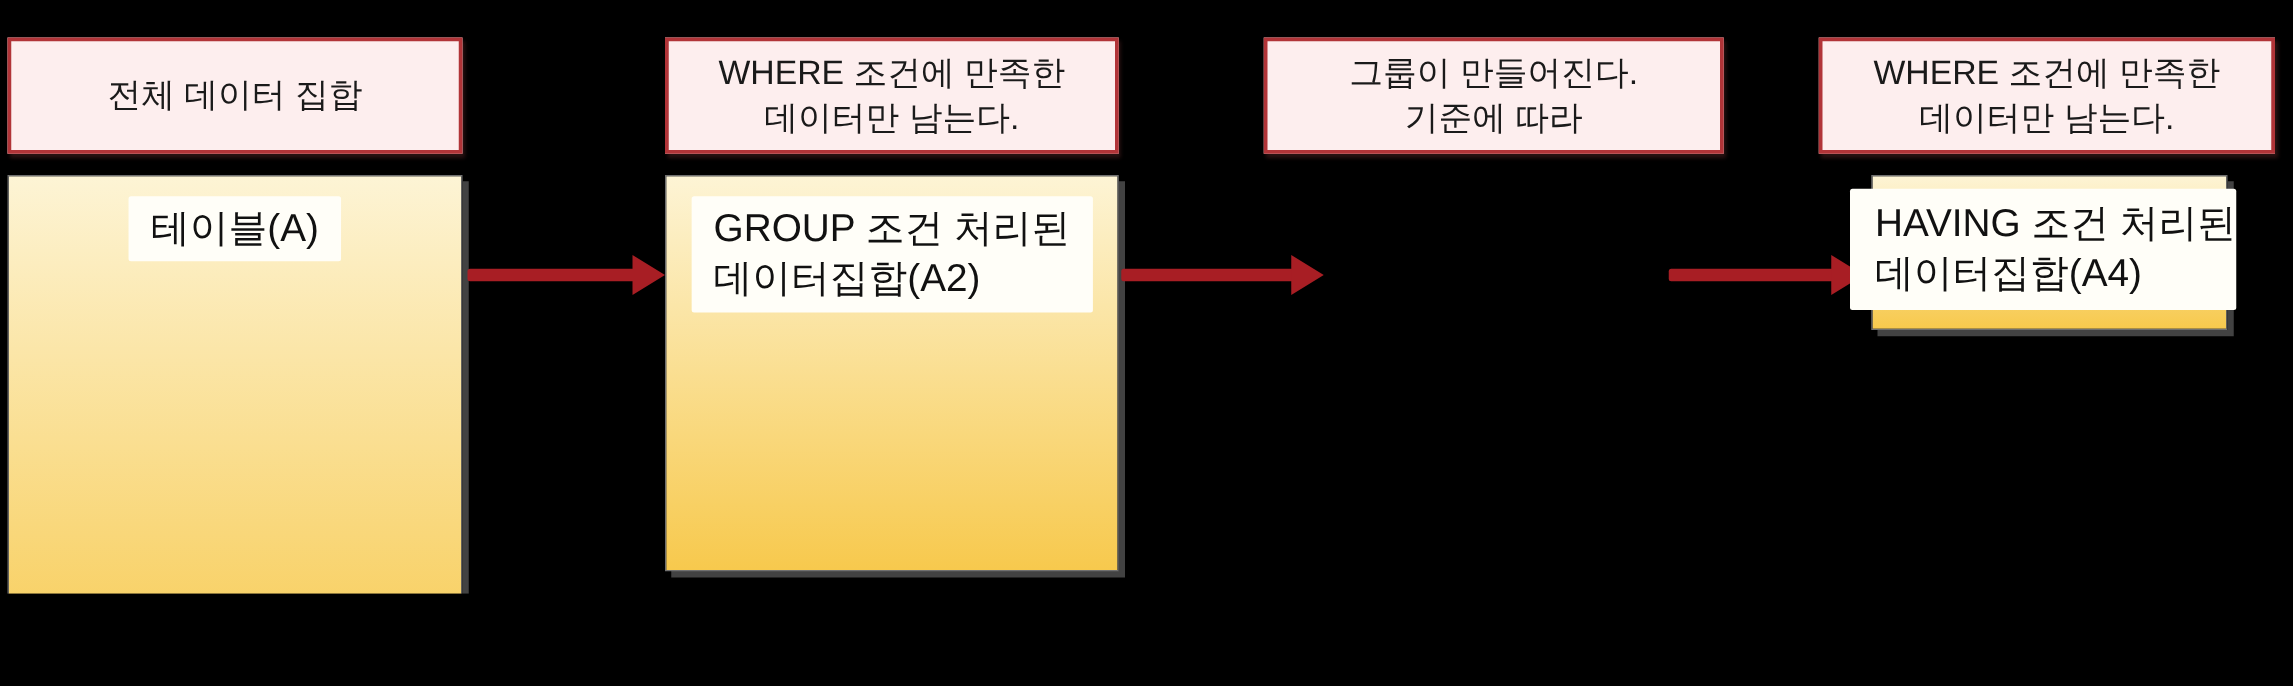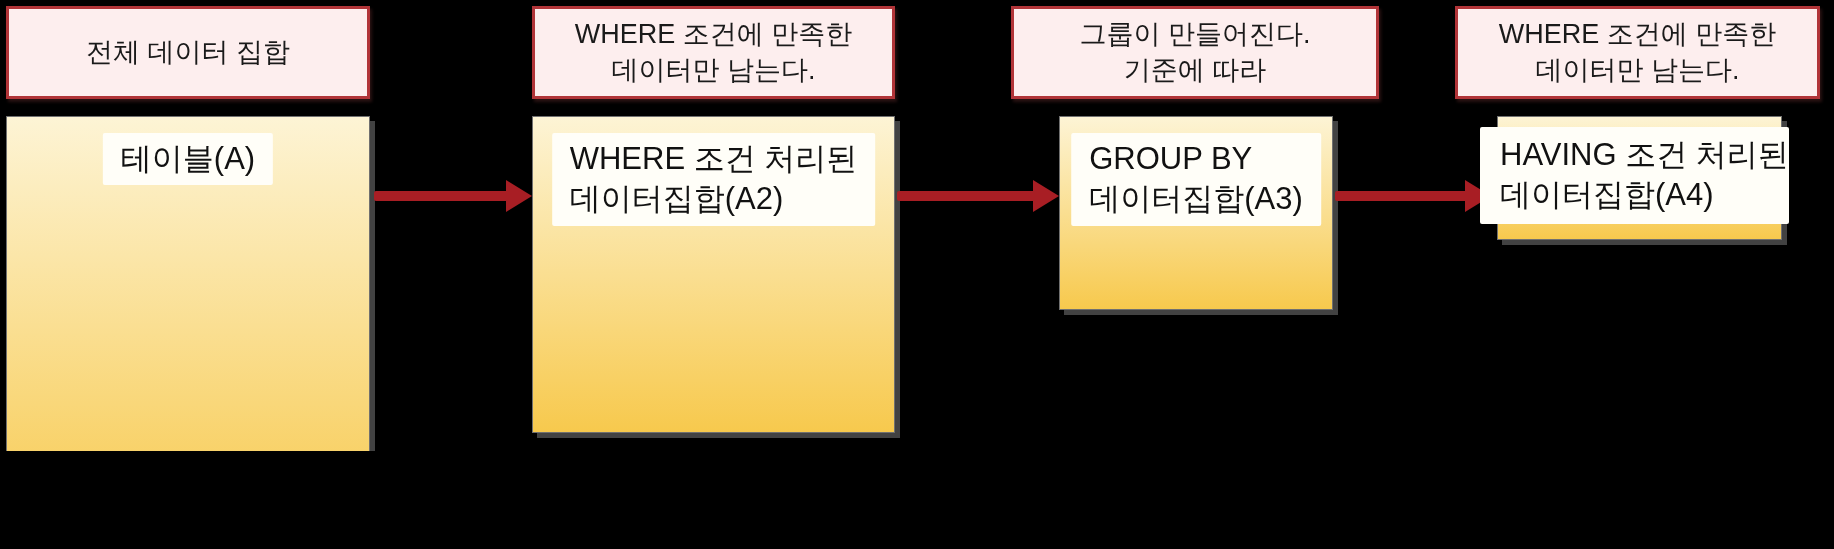--- a/index.html
+++ b/index.html
@@ -7,20 +7,21 @@
     padding: 0;
     background: #000000;
     font-family: "Liberation Sans", "DejaVu Sans", sans-serif;
   }
   #canvas {
     position: relative;
     width: 1834px;
     height: 451px;
     background: var(--background, #000);
     overflow: hidden;
+    margin-top: 24px;
   }
   .caption-box {
     position: absolute;
     background: var(--label-bg, #fdeeee);
     border: 3px solid var(--label-border, #b13438);
     box-shadow: 2px 3px 3px rgba(90, 40, 40, 0.45);
     display: flex;
     flex-direction: column;
     justify-content: center;
     align-items: center;
@@ -99,39 +100,33 @@
     <div class="shaft" style="width:134px;"></div>
     <div class="head" style="left:132px;"></div>
   </div>
 
   <div class="caption-box" style="left:532px; top:6px; width:363px; height:93px;text-align:center;">
     <span>WHERE 조건에 만족한</span>
     <span>데이터만 남는다.</span>
   </div>
   <div class="data-box" style="left:532px; top:116px; width:363px; height:317px;">
     <div class="title-strip">
-      <span>WHERE 조건 처리된</span>
+      <span>GROUP 조건 처리된</span>
       <span>데이터집합(A2)</span>
     </div>
   </div>
 
   <div class="arrow" style="left:897px; top:180px; width:162px; height:32px;">
     <div class="shaft" style="width:138px;"></div>
     <div class="head" style="left:136px;"></div>
   </div>
 
   <div class="caption-box" style="left:1011px; top:6px; width:368px; height:93px;">
     <span>그룹이 만들어진다.</span>
     <span>기준에 따라</span>
-  </div>
-  <div class="data-box" style="left:1059px; top:116px; width:274px; height:194px;">
-    <div class="title-strip">
-      <span>GROUP BY</span>
-      <span>데이터집합(A3)</span>
-    </div>
   </div>
 
   <div class="arrow" style="left:1335px; top:180px; width:156px; height:32px;">
     <div class="shaft" style="width:132px;"></div>
     <div class="head" style="left:130px;"></div>
   </div>
 
   <div class="caption-box" style="left:1455px; top:6px; width:365px; height:93px;">
     <span>WHERE 조건에 만족한</span>
     <span>데이터만 남는다.</span>

